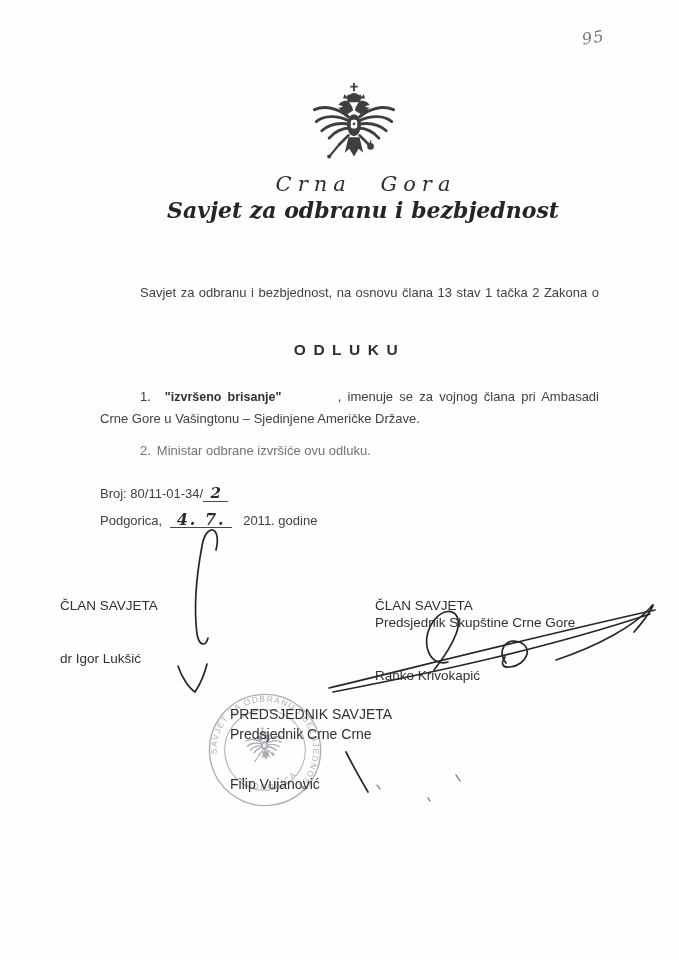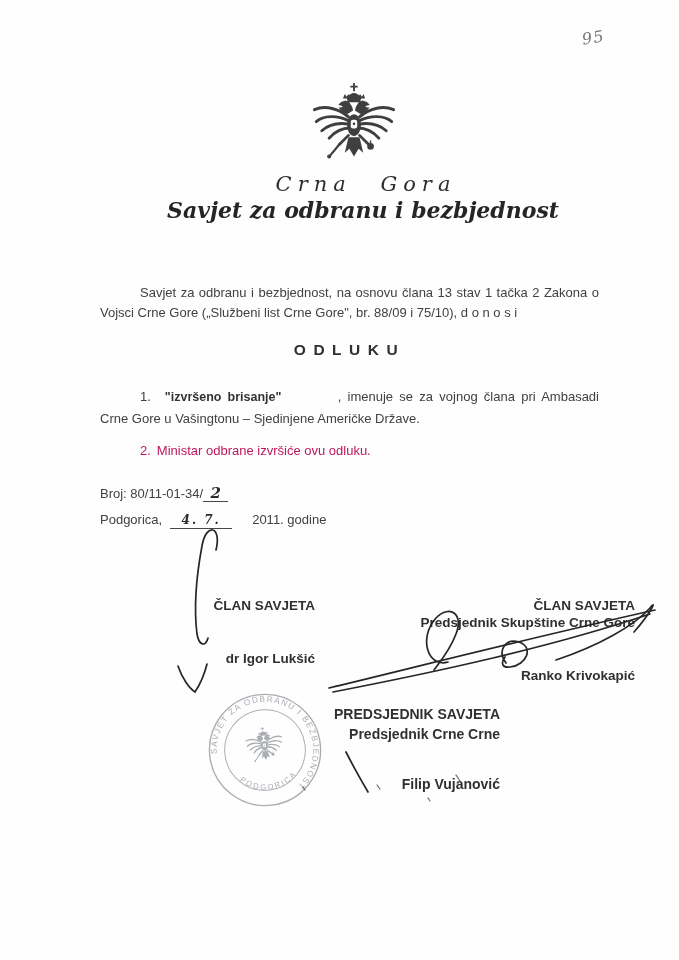--- a/index.html
+++ b/index.html
@@ -24,32 +24,32 @@
   .preamble{position:absolute;left:100px;top:283px;width:499px;font-size:13px;line-height:20px;color:#414141;}
   .jline{text-align:justify;text-align-last:justify;}
   .indent{text-indent:40px;}
   .title{position:absolute;left:100px;top:341px;width:499px;text-align:center;
     font-size:15.5px;font-weight:bold;letter-spacing:7.5px;color:#2f2f2f;}
 
   .item1{position:absolute;left:100px;top:386px;width:499px;font-size:13px;line-height:22px;color:#414141;}
   .item1 .num{padding-left:40px;margin-right:14px;}
   .redaction{font-weight:bold;font-size:12.5px;color:#333;}
   .redaction-gap{display:inline-block;width:50px;}
-  .item2{position:absolute;left:100px;top:443px;width:499px;font-size:13px;color:#be185d;}
+  .item2{position:absolute;left:100px;top:443px;width:499px;font-size:13px;color:#737373;}
   .item2 .num{padding-left:40px;margin-right:6px;}
 
   .refline{position:absolute;left:100px;top:486px;font-size:13px;color:#414141;}
   .dateline{position:absolute;left:100px;top:512px;font-size:13px;color:#414141;}
   .hw{font-family:"DejaVu Serif",serif;font-style:italic;font-weight:bold;color:#2b2b2b;}
   .uline{display:inline-block;border-bottom:1.4px solid #474747;text-align:center;line-height:15px;}
   .uline.num2{width:25px;font-size:15px;}
-  .uline.date{width:62px;margin-left:8px;margin-right:20px;font-size:12px;letter-spacing:2px;}
+  .uline.date{width:62px;margin-left:8px;margin-right:11px;font-size:16px;letter-spacing:2px;}
 
   
-  .sigblock{position:absolute;text-align:right;font-weight:bold;color:#303030;}
+  .sigblock{position:absolute;text-align:left;font-weight:normal;color:#303030;}
   .sig-left{left:60px;top:597px;width:255px;font-size:13.5px;line-height:17px;}
   .sig-right{left:375px;top:597px;width:260px;font-size:13.5px;line-height:17px;}
   .sig-president{left:230px;top:704px;width:270px;font-size:14px;line-height:20px;}
   .sig-name{margin-top:36px;}
   .sig-president .sig-name{margin-top:30px;}
 
   
   .stamp{position:absolute;left:206px;top:691px;width:118px;height:118px;color:#9fa3a9;
     opacity:.88;transform:rotate(-7deg);z-index:0;}
   .stamp text{fill:currentColor;font-family:"Liberation Sans",sans-serif;}
@@ -120,21 +120,20 @@
 
     <svg class="coat" viewBox="0 0 100 100">
       <use href="#mne-eagle"></use>
     </svg>
 
     <div class="country">Crna Gora</div>
     <div class="institution">Savjet za odbranu i bezbjednost</div>
 
     <div class="preamble">
       <div class="jline indent">Savjet za odbranu i bezbjednost, na osnovu člana 13 stav 1 tačka 2 Zakona o</div>
-      <div>Vojsci Crne Gore („Službeni list Crne Gore", br. 88/09 i 75/10), d o n o s i</div>
     </div>
 
     <div class="title">ODLUKU</div>
 
     <div class="item1">
       <div class="jline"><span class="num">1.</span><span class="redaction">"izvršeno brisanje"</span><span class="redaction-gap"></span> <span>, imenuje se za vojnog člana pri Ambasadi</span></div>
       <div>Crne Gore u Vašingtonu – Sjedinjene Američke Države.</div>
     </div>
 
     <div class="item2"><span class="num">2.</span><span>Ministar odbrane izvršiće ovu odluku.</span></div>

